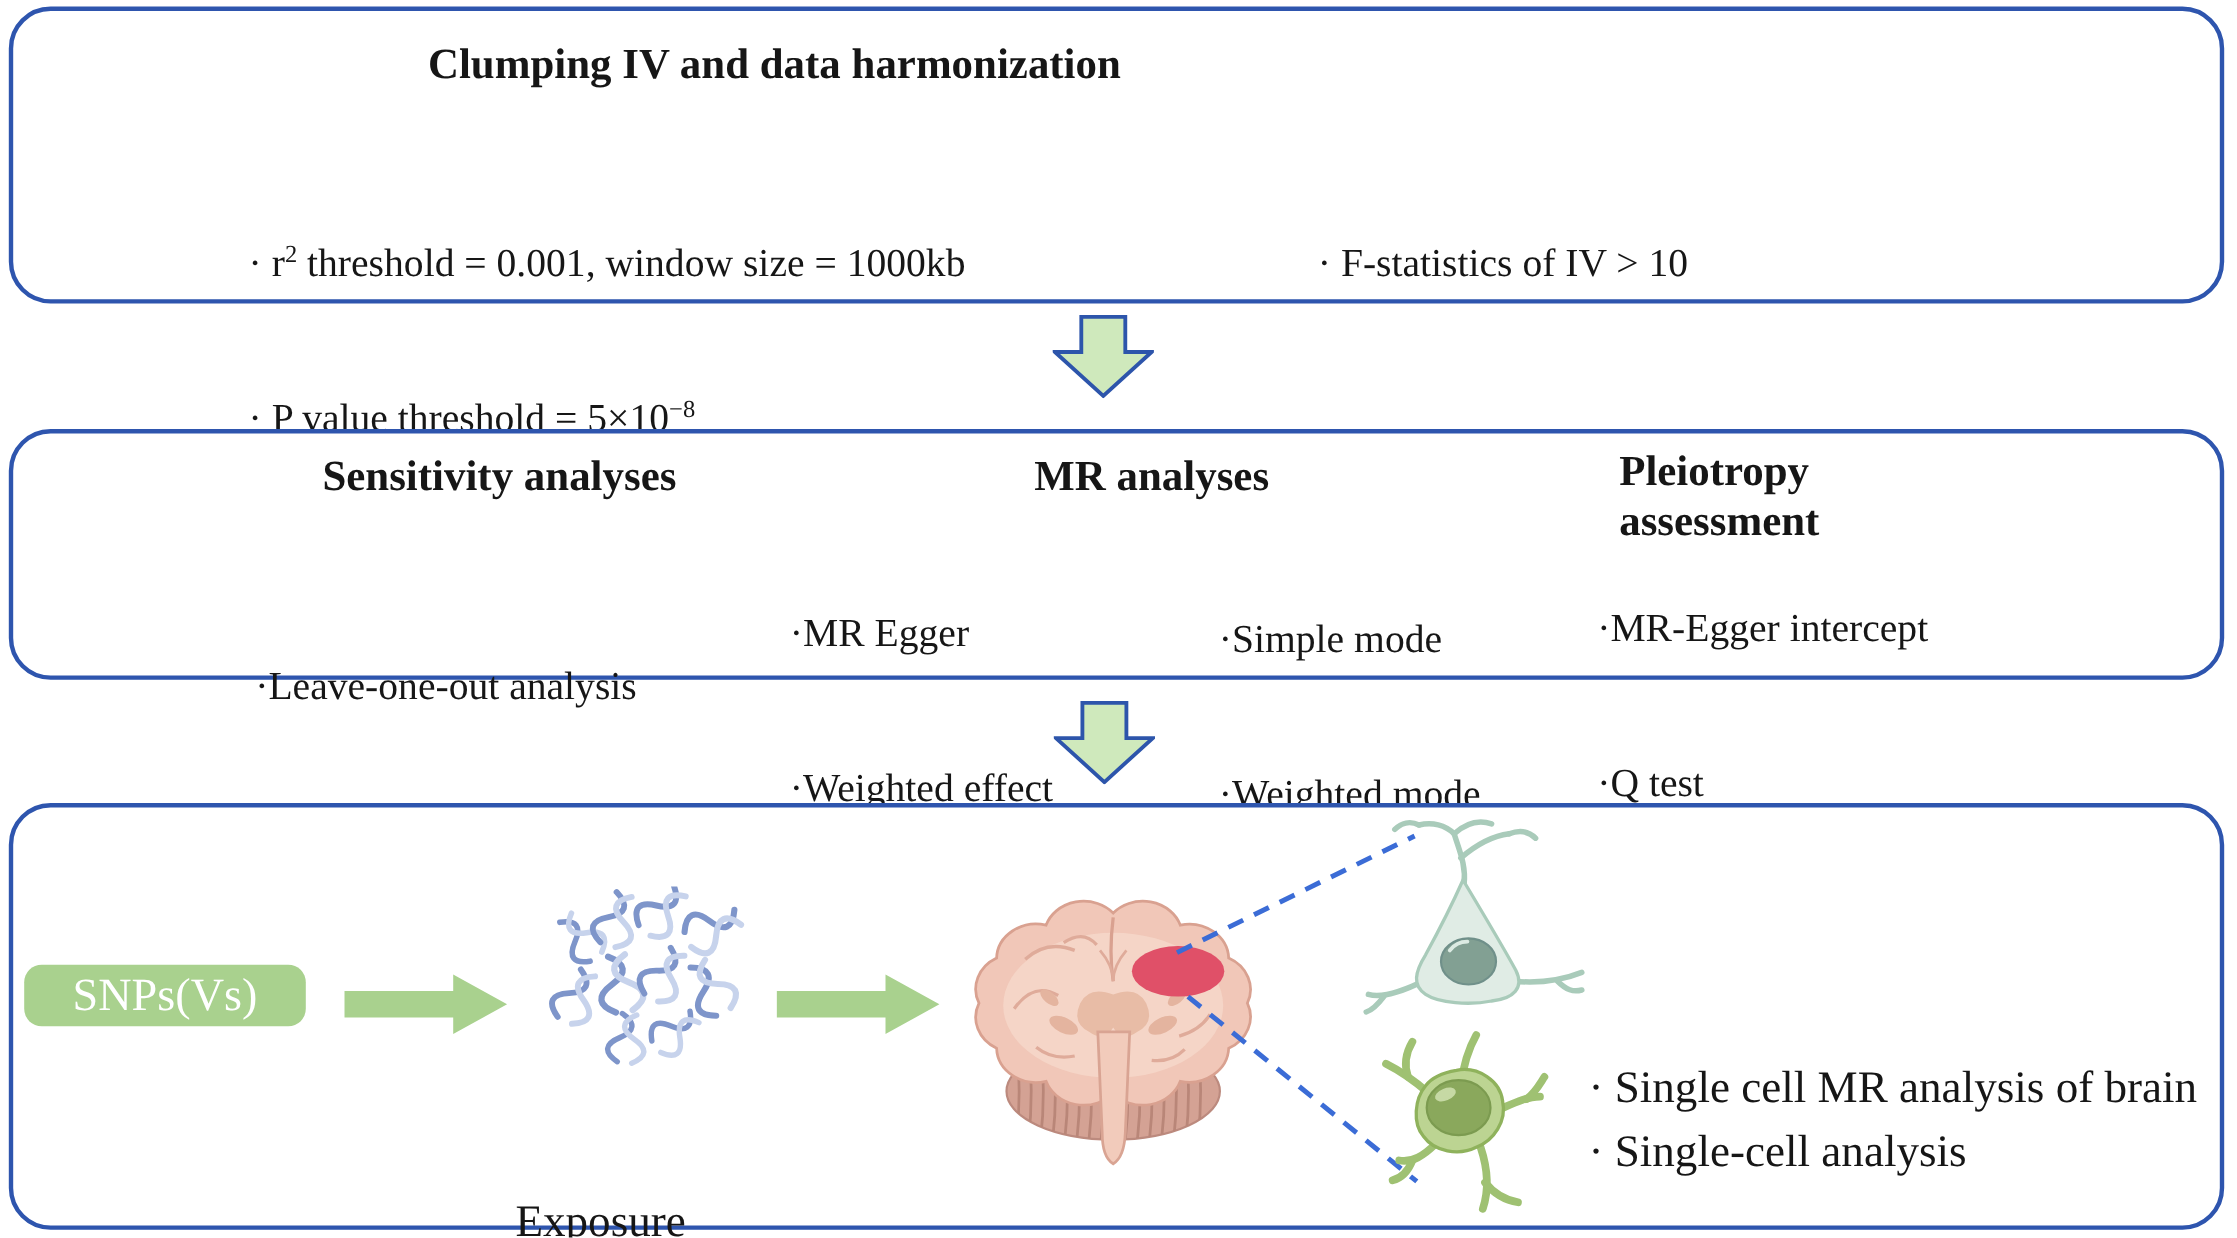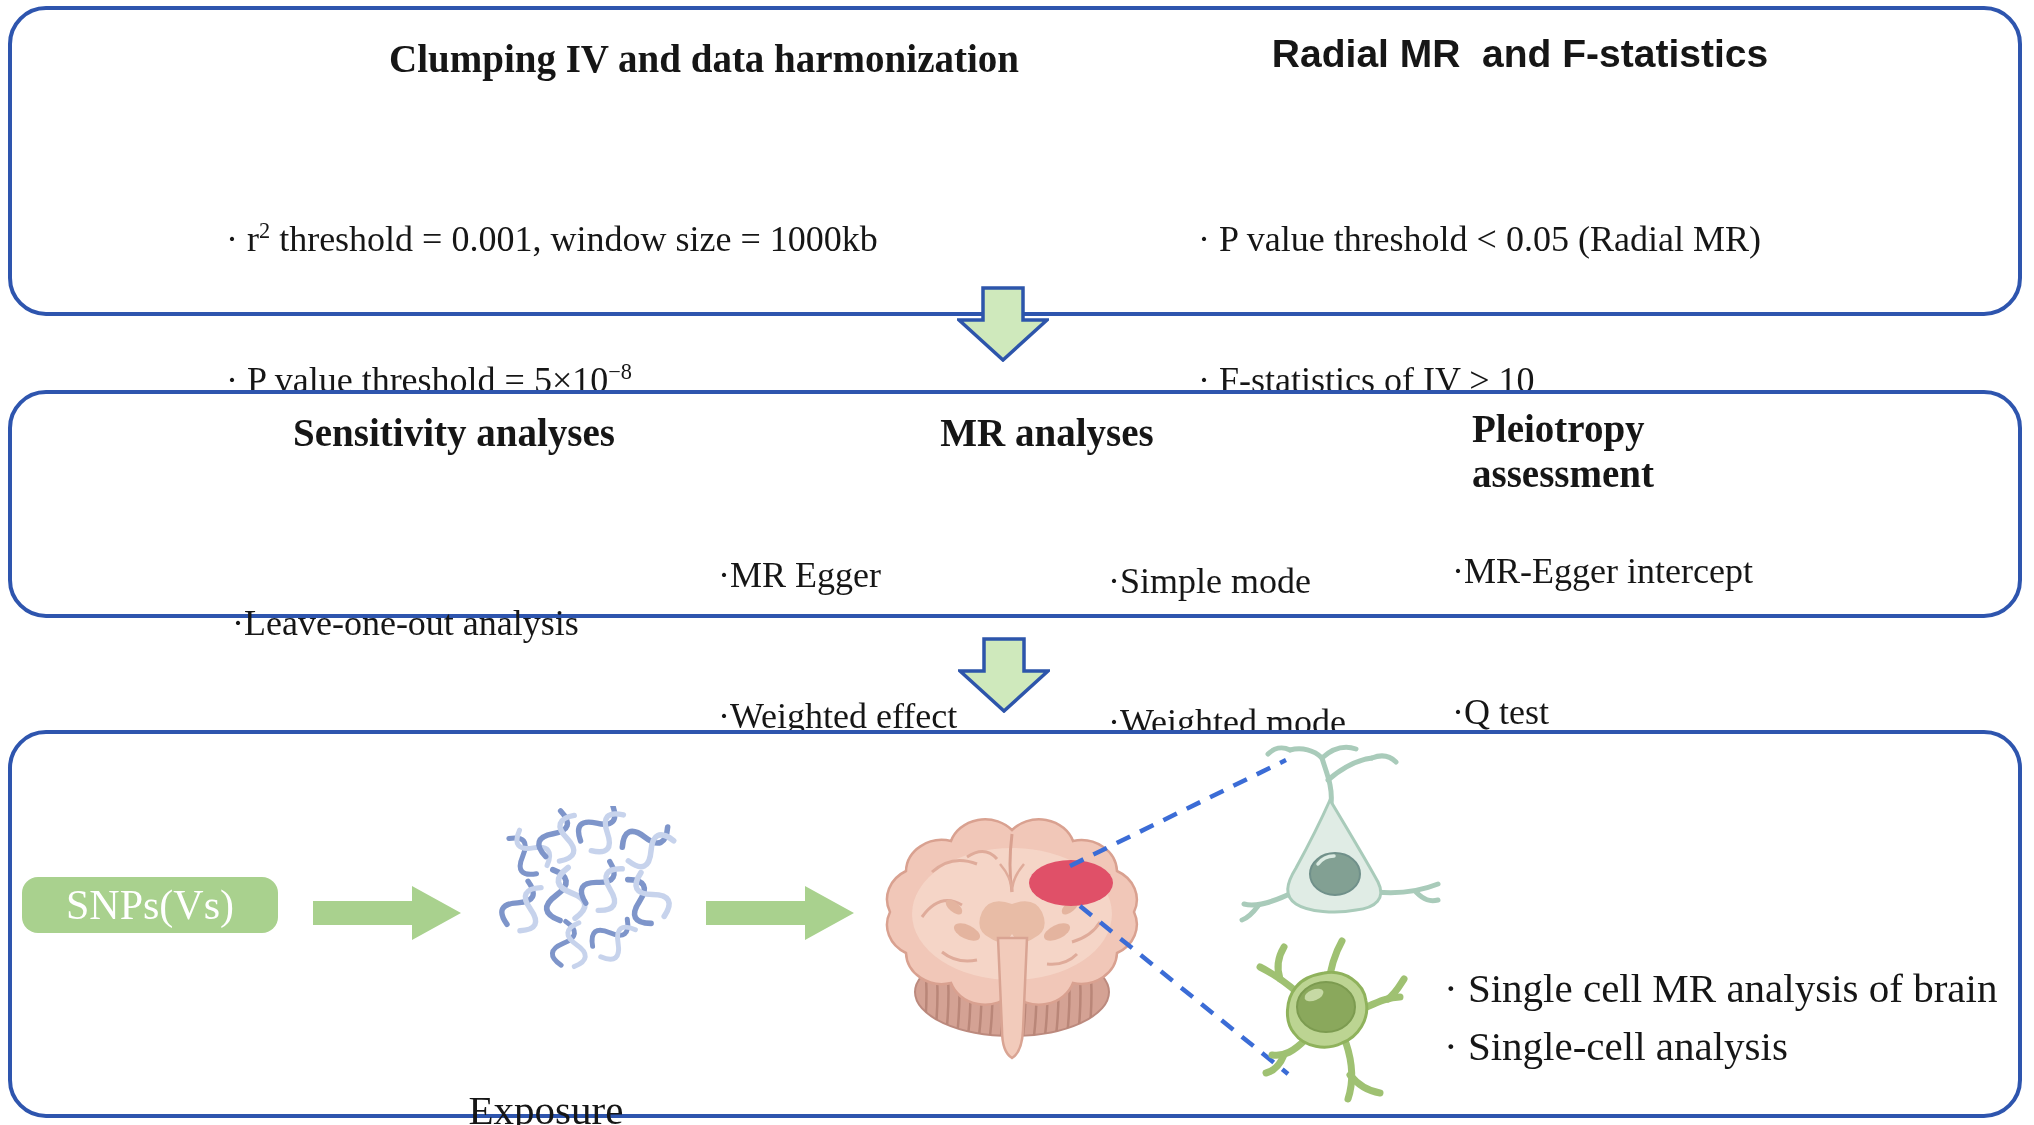--- a/index.html
+++ b/index.html
@@ -1,21 +1,21 @@
 <!DOCTYPE html>
 <html><head>
 <meta charset="utf-8">
 <style>
   html,body{margin:0;padding:0;background:#ffffff;}
   body{width:2034px;height:1125px;position:relative;overflow:hidden;
        font-family:"Liberation Serif", serif;color:#161616;}
   .canvas{position:absolute;left:0;top:0;width:2034px;height:1125px;background:#ffffff;}
   .panel{position:absolute;left:8px;width:2014px;background:#ffffff;
          border:4px solid #2e55ae;border-radius:38px;box-sizing:border-box;}
-  #panel-top{top:6px;height:310px;}
+  #panel-top{top:6px;height:270px;}
   #panel-middle{top:390px;height:228px;}
   #panel-bottom{top:730px;height:388px;}
   .abs{position:absolute;}
   .title-serif{font-weight:bold;font-size:39px;white-space:pre-wrap;transform:translateX(-50%);}
   .title-sans{font-family:"Liberation Sans", sans-serif;font-weight:bold;font-size:39px;
               white-space:pre-wrap;transform:translateX(-50%);}
   .bullets{font-size:36px;line-height:47px;white-space:pre-wrap;}
   .bullets div{white-space:pre-wrap;}
   sup{font-size:0.62em;line-height:0;}
   .center-label{font-size:41px;line-height:50px;text-align:center;transform:translateX(-50%);
@@ -31,23 +31,21 @@
 
 <div class="canvas">
 
   <section class="panel" id="panel-top">
     <div class="abs title-serif" style="left:692px;top:26px;">Clumping IV and data harmonization</div>
     <div class="abs bullets" style="left:214px;top:112px;">
       <div><span>· r</span><sup>2</sup><span> threshold = 0.001, window size = 1000kb</span></div>
       <div><span>· P value threshold = 5×10</span><sup>−8</sup></div>
       <div>· The uniformity of the effect allele and effect direction</div>
     </div>
-    <div class="abs title-sans" style="left:1508px;top:22px;">Radial MR  and F-statistics</div>
     <div class="abs bullets" style="left:1186px;top:112px;">
-      <div>· P value threshold &lt; 0.05 (Radial MR)</div>
       <div>· F-statistics of IV &gt; 10</div>
     </div>
   </section>
 
   <svg class="abs" style="left:957px;top:286px;" width="92" height="76" viewBox="0 0 92 76">
     <polygon points="26,2 66,2 66,34 90,34 46,74 2,34 26,34" fill="#cfe9bc" stroke="#2d55ab" stroke-width="3.5"></polygon>
   </svg>
 
   <section class="panel" id="panel-middle">
     <div class="abs title-serif" style="left:442px;top:16px;text-align:center;">Sensitivity analyses</div>

